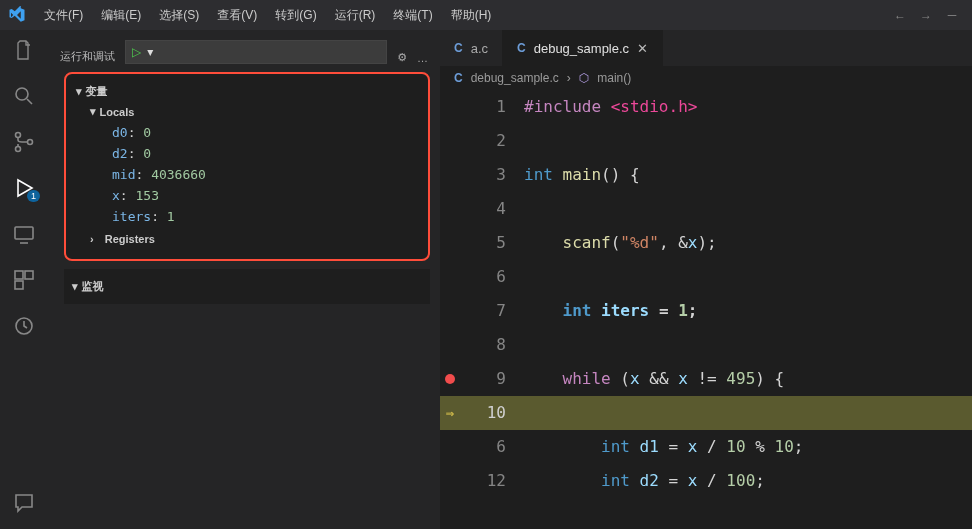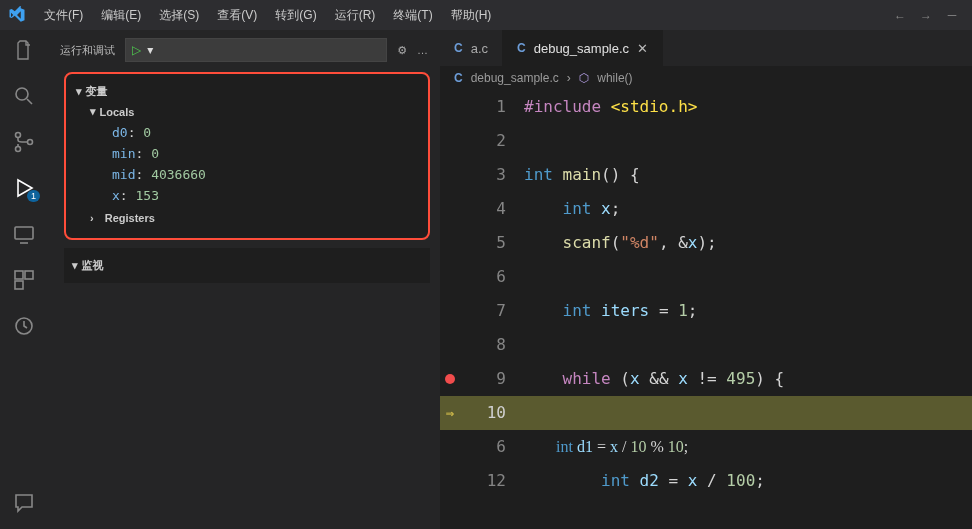--- a/index.html
+++ b/index.html
@@ -7,21 +7,21 @@
 .titlebar .vsicon{width:18px;height:18px;margin-right:8px}
 .titlebar .menu-item{padding:4px 8px;cursor:default}
 .titlebar .spacer{flex:1}
 .titlebar .win-btn{width:24px;text-align:center;color:#888}
 .body{display:flex;height:499px}
 .activity-bar{width:48px;background:#252526;display:flex;flex-direction:column;align-items:center;padding-top:8px;gap:22px}
 .activity-bar .ab{width:24px;height:24px;color:#888;display:flex;align-items:center;justify-content:center;position:relative}
 .activity-bar .ab.active{color:#fff}
 .activity-bar .ab .badge{position:absolute;bottom:-2px;right:-4px;background:#0e639c;color:#fff;border-radius:8px;font-size:9px;padding:0 4px;line-height:12px}
 .sidebar{width:392px;background:#252526;display:flex;flex-direction:column;padding-top:6px}
-.sb-header{height:28px;display:flex;align-items:center;padding:0 12px;gap:10px;font-size:11px;color:#bbb}
+.sb-header{height:28px;display:flex;align-items:flex-end;padding:0 12px;gap:10px;font-size:11px;color:#bbb}
 .sb-header .title{flex:0 0 auto}
 .launch{flex:1;display:flex;align-items:center;border:1px solid #444;height:22px;background:#3c3c3c;padding:0 6px;gap:6px;font-size:12px;color:#ddd}
 .launch .play{color:#4ec94e}
 .launch .name{flex:1}
 .sb-header .gear{color:#aaa}
 .sb-header .more{color:#aaa}
 .variables-box{margin:8px 10px 4px 16px;border:2px solid #ff4d3a;border-radius:8px;padding:8px 10px 12px 10px;background:#1e1e1e}
 .sec-title{display:flex;align-items:center;gap:4px;font-size:11px;color:#ccc;font-weight:bold;padding:2px 0;cursor:default}
 .sec-sub{display:flex;align-items:center;gap:4px;font-size:11px;color:#ccc;font-weight:bold;padding:4px 0 4px 14px;cursor:default}
 .var-row{padding:3px 0 3px 36px;font-family:Consolas,monospace;font-size:13px;color:#a8c1d6}
@@ -42,21 +42,21 @@
 .gutter-glyph{width:20px;text-align:center}
 .gutter-ln{width:46px;text-align:right;padding-right:18px;color:#858585}
 .code-line{display:flex;height:34px;align-items:center}
 .code-line.current-bg{background:#5a5a2f}
 .glyph-bp{width:10px;height:10px;border-radius:50%;background:#f14c4c;display:inline-block}
 .glyph-cur{color:#e2c94f;font-size:14px}
 .c-kw{color:#c586c0}
 .c-type{color:#4f9acb}
 .c-fn{color:#dcdcaa}
 .c-str{color:#d08565}
-.c-inc{color:#fde047}
+.c-inc{color:#ec4899}
 .c-op{color:#d4d4d4}
 .c-num{color:#b5cea8}
 .c-id{color:#9cdcfe}
 .c-plain{color:#d4d4d4}
 svg{display:block}
 </style>
 </head>
 <body>
 
 <div class="titlebar">
@@ -149,23 +149,24 @@
       <div class="sec-title">
           <span>▾</span>
           <span>变量</span>
         </div>
       <div class="sec-sub">
           <span>▾</span>
           <span>Locals</span>
         </div>
       <div id="vars-list">
           <div class="var-row"><span class="vn">d0</span><span class="c-plain">: </span><span class="vv">0</span></div>
-          <div class="var-row"><span class="vn">min</span><span class="c-plain">: </span><span class="vv">0</span></div>
+          <div class="var-row"><span class="vn">d2</span><span class="c-plain">: </span><span class="vv">0</span></div>
           <div class="var-row"><span class="vn">mid</span><span class="c-plain">: </span><span class="vv">4036660</span></div>
           <div class="var-row"><span class="vn">x</span><span class="c-plain">: </span><span class="vv">153</span></div>
+          <div class="var-row"><span class="vn">iters</span><span class="c-plain">: </span><span class="vv">1</span></div>
         </div>
       <div class="reg-row"><span>›</span>&nbsp;<span>Registers</span></div>
     </div>
 
     <div class="watch-box">
       <div class="sec-title">
           <span>▾</span>
           <span>监视</span>
         </div>
     </div>
@@ -181,21 +182,21 @@
           <span class="c-icon">C</span>
           <span>debug_sample.c</span>
           <span class="close">✕</span>
         </div>
     </div>
     <div class="breadcrumb">
       <span class="c-icon">C</span>
       <span>debug_sample.c</span>
       <span>›</span>
       <span class="cube">⬡</span>
-      <span>while()</span>
+      <span>main()</span>
     </div>
     <div class="code">
       <div id="code-lines" style="flex:1">
           <div class="code-line">
             <div class="gutter-glyph"></div>
             <div class="gutter-ln">1</div>
             <div style="white-space: pre;"><span class="c-kw">#include</span> <span class="c-inc">&lt;stdio.h&gt;</span></div>
           </div>
           <div class="code-line">
             <div class="gutter-glyph"></div>
@@ -203,55 +204,54 @@
             <div style="white-space: pre;"></div>
           </div>
           <div class="code-line">
             <div class="gutter-glyph"></div>
             <div class="gutter-ln">3</div>
             <div style="white-space: pre; text-align: center;"><span class="c-type">int</span> <span class="c-fn">main</span><span class="c-plain">() {</span></div>
           </div>
           <div class="code-line">
             <div class="gutter-glyph"></div>
             <div class="gutter-ln">4</div>
-            <div style="white-space: pre;">    <span class="c-type">int</span> <span class="c-id">x</span><span class="c-plain">;</span></div>
           </div>
           <div class="code-line">
             <div class="gutter-glyph"></div>
             <div class="gutter-ln">5</div>
             <div style="white-space: pre;">    <span class="c-fn">scanf</span><span class="c-plain">(</span><span class="c-str">"%d"</span><span class="c-plain">, &amp;</span><span class="c-id">x</span><span class="c-plain">);</span></div>
           </div>
           <div class="code-line">
             <div class="gutter-glyph"></div>
             <div class="gutter-ln">6</div>
             <div style="white-space: pre;"></div>
           </div>
           <div class="code-line">
             <div class="gutter-glyph"></div>
             <div class="gutter-ln">7</div>
-            <div style="white-space: pre;">    <span class="c-type">int</span> <span class="c-id">iters</span> <span class="c-op">=</span> <span class="c-num">1</span><span class="c-plain">;</span></div>
+            <div style="white-space: pre; font-weight: bold;">    <span class="c-type">int</span> <span class="c-id">iters</span> <span class="c-op">=</span> <span class="c-num">1</span><span class="c-plain">;</span></div>
           </div>
           <div class="code-line">
             <div class="gutter-glyph"></div>
             <div class="gutter-ln">8</div>
             <div style="white-space: pre;"></div>
           </div>
           <div class="code-line">
             <div class="gutter-glyph"><span class="glyph-bp"></span></div>
             <div class="gutter-ln">9</div>
             <div style="white-space: pre;">    <span class="c-kw">while</span> <span class="c-plain">(</span><span class="c-id">x</span> <span class="c-op">&amp;&amp;</span> <span class="c-id">x</span> <span class="c-op">!=</span> <span class="c-num">495</span><span class="c-plain">) {</span></div>
           </div>
           <div class="code-line current-bg">
             <div class="gutter-glyph"><span class="glyph-cur">⇒</span></div>
             <div class="gutter-ln" style="color: rgb(208, 208, 208);">10</div>
           </div>
           <div class="code-line">
             <div class="gutter-glyph"></div>
             <div class="gutter-ln">6</div>
-            <div style="white-space: pre; font-family: Liberation Serif, serif;">        <span class="c-type">int</span> <span class="c-id">d1</span> <span class="c-op">=</span> <span class="c-id">x</span> <span class="c-op">/</span> <span class="c-num">10</span> <span class="c-op">%</span> <span class="c-num">10</span><span class="c-plain">;</span></div>
+            <div style="white-space: pre;">        <span class="c-type">int</span> <span class="c-id">d1</span> <span class="c-op">=</span> <span class="c-id">x</span> <span class="c-op">/</span> <span class="c-num">10</span> <span class="c-op">%</span> <span class="c-num">10</span><span class="c-plain">;</span></div>
           </div>
           <div class="code-line">
             <div class="gutter-glyph"></div>
             <div class="gutter-ln">12</div>
             <div style="white-space: pre;">        <span class="c-type">int</span> <span class="c-id">d2</span> <span class="c-op">=</span> <span class="c-id">x</span> <span class="c-op">/</span> <span class="c-num">100</span><span class="c-plain">;</span></div>
           </div>
         </div>
     </div>
   </div>
 </div>

